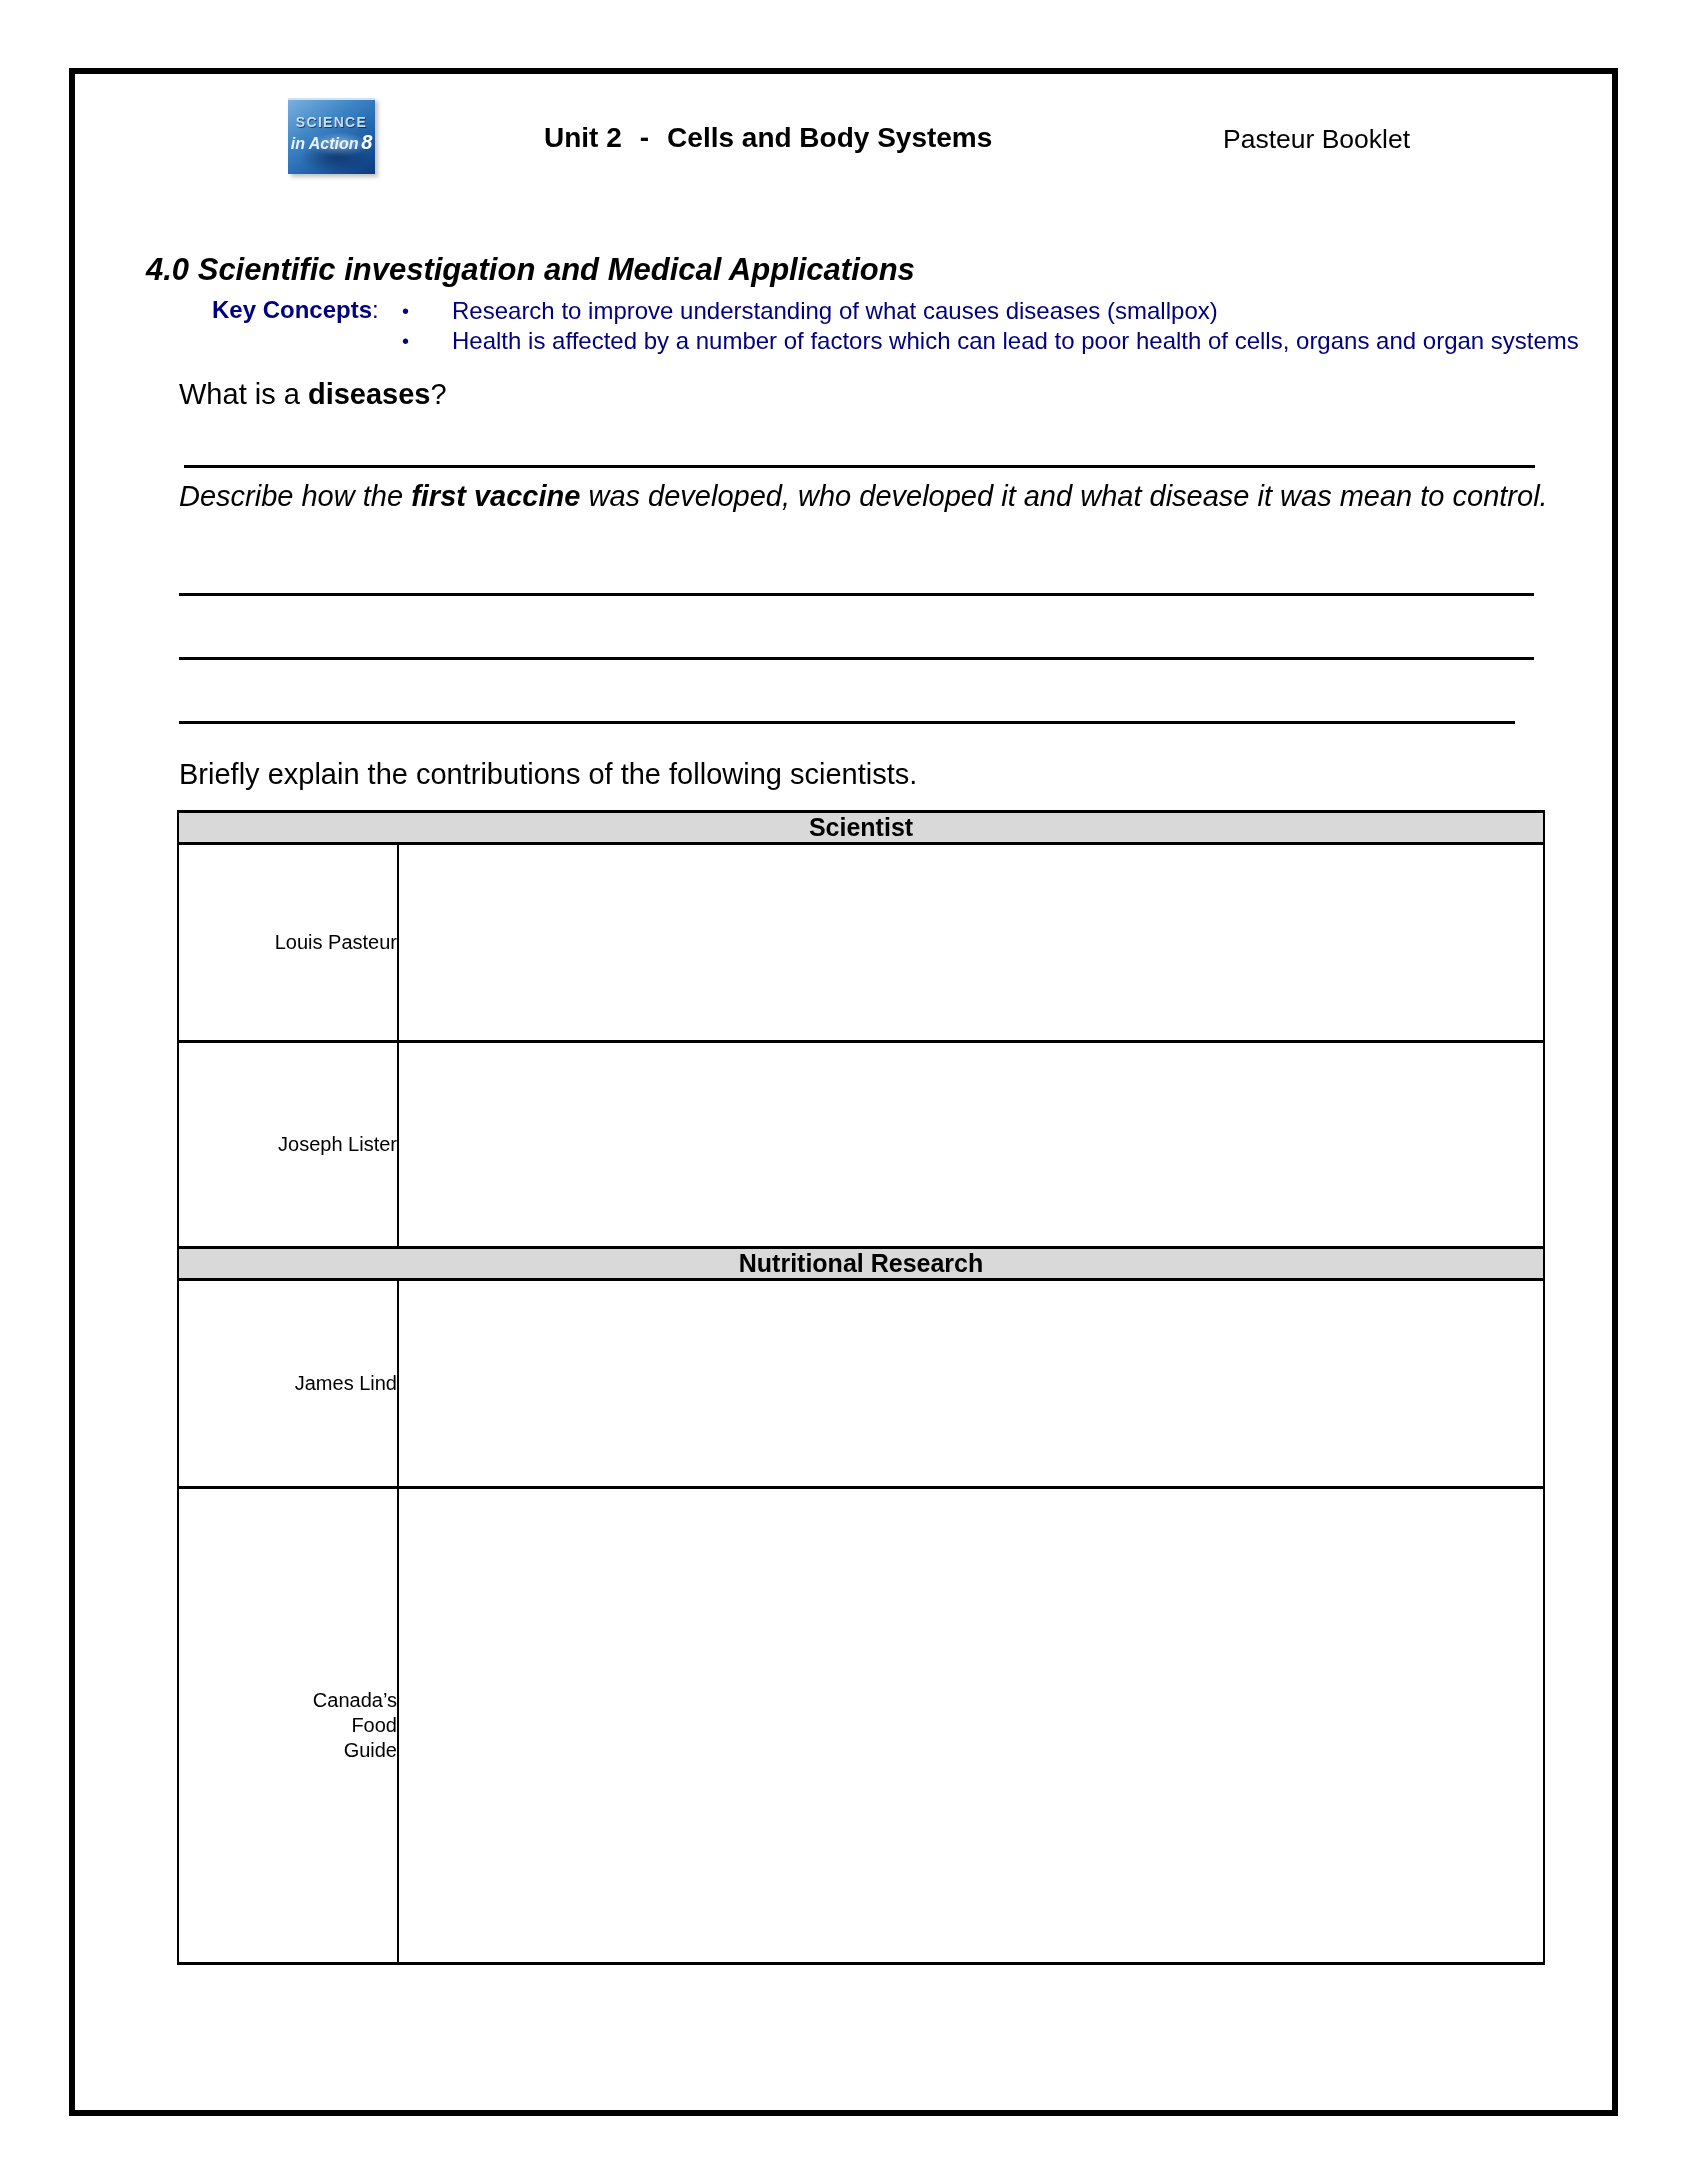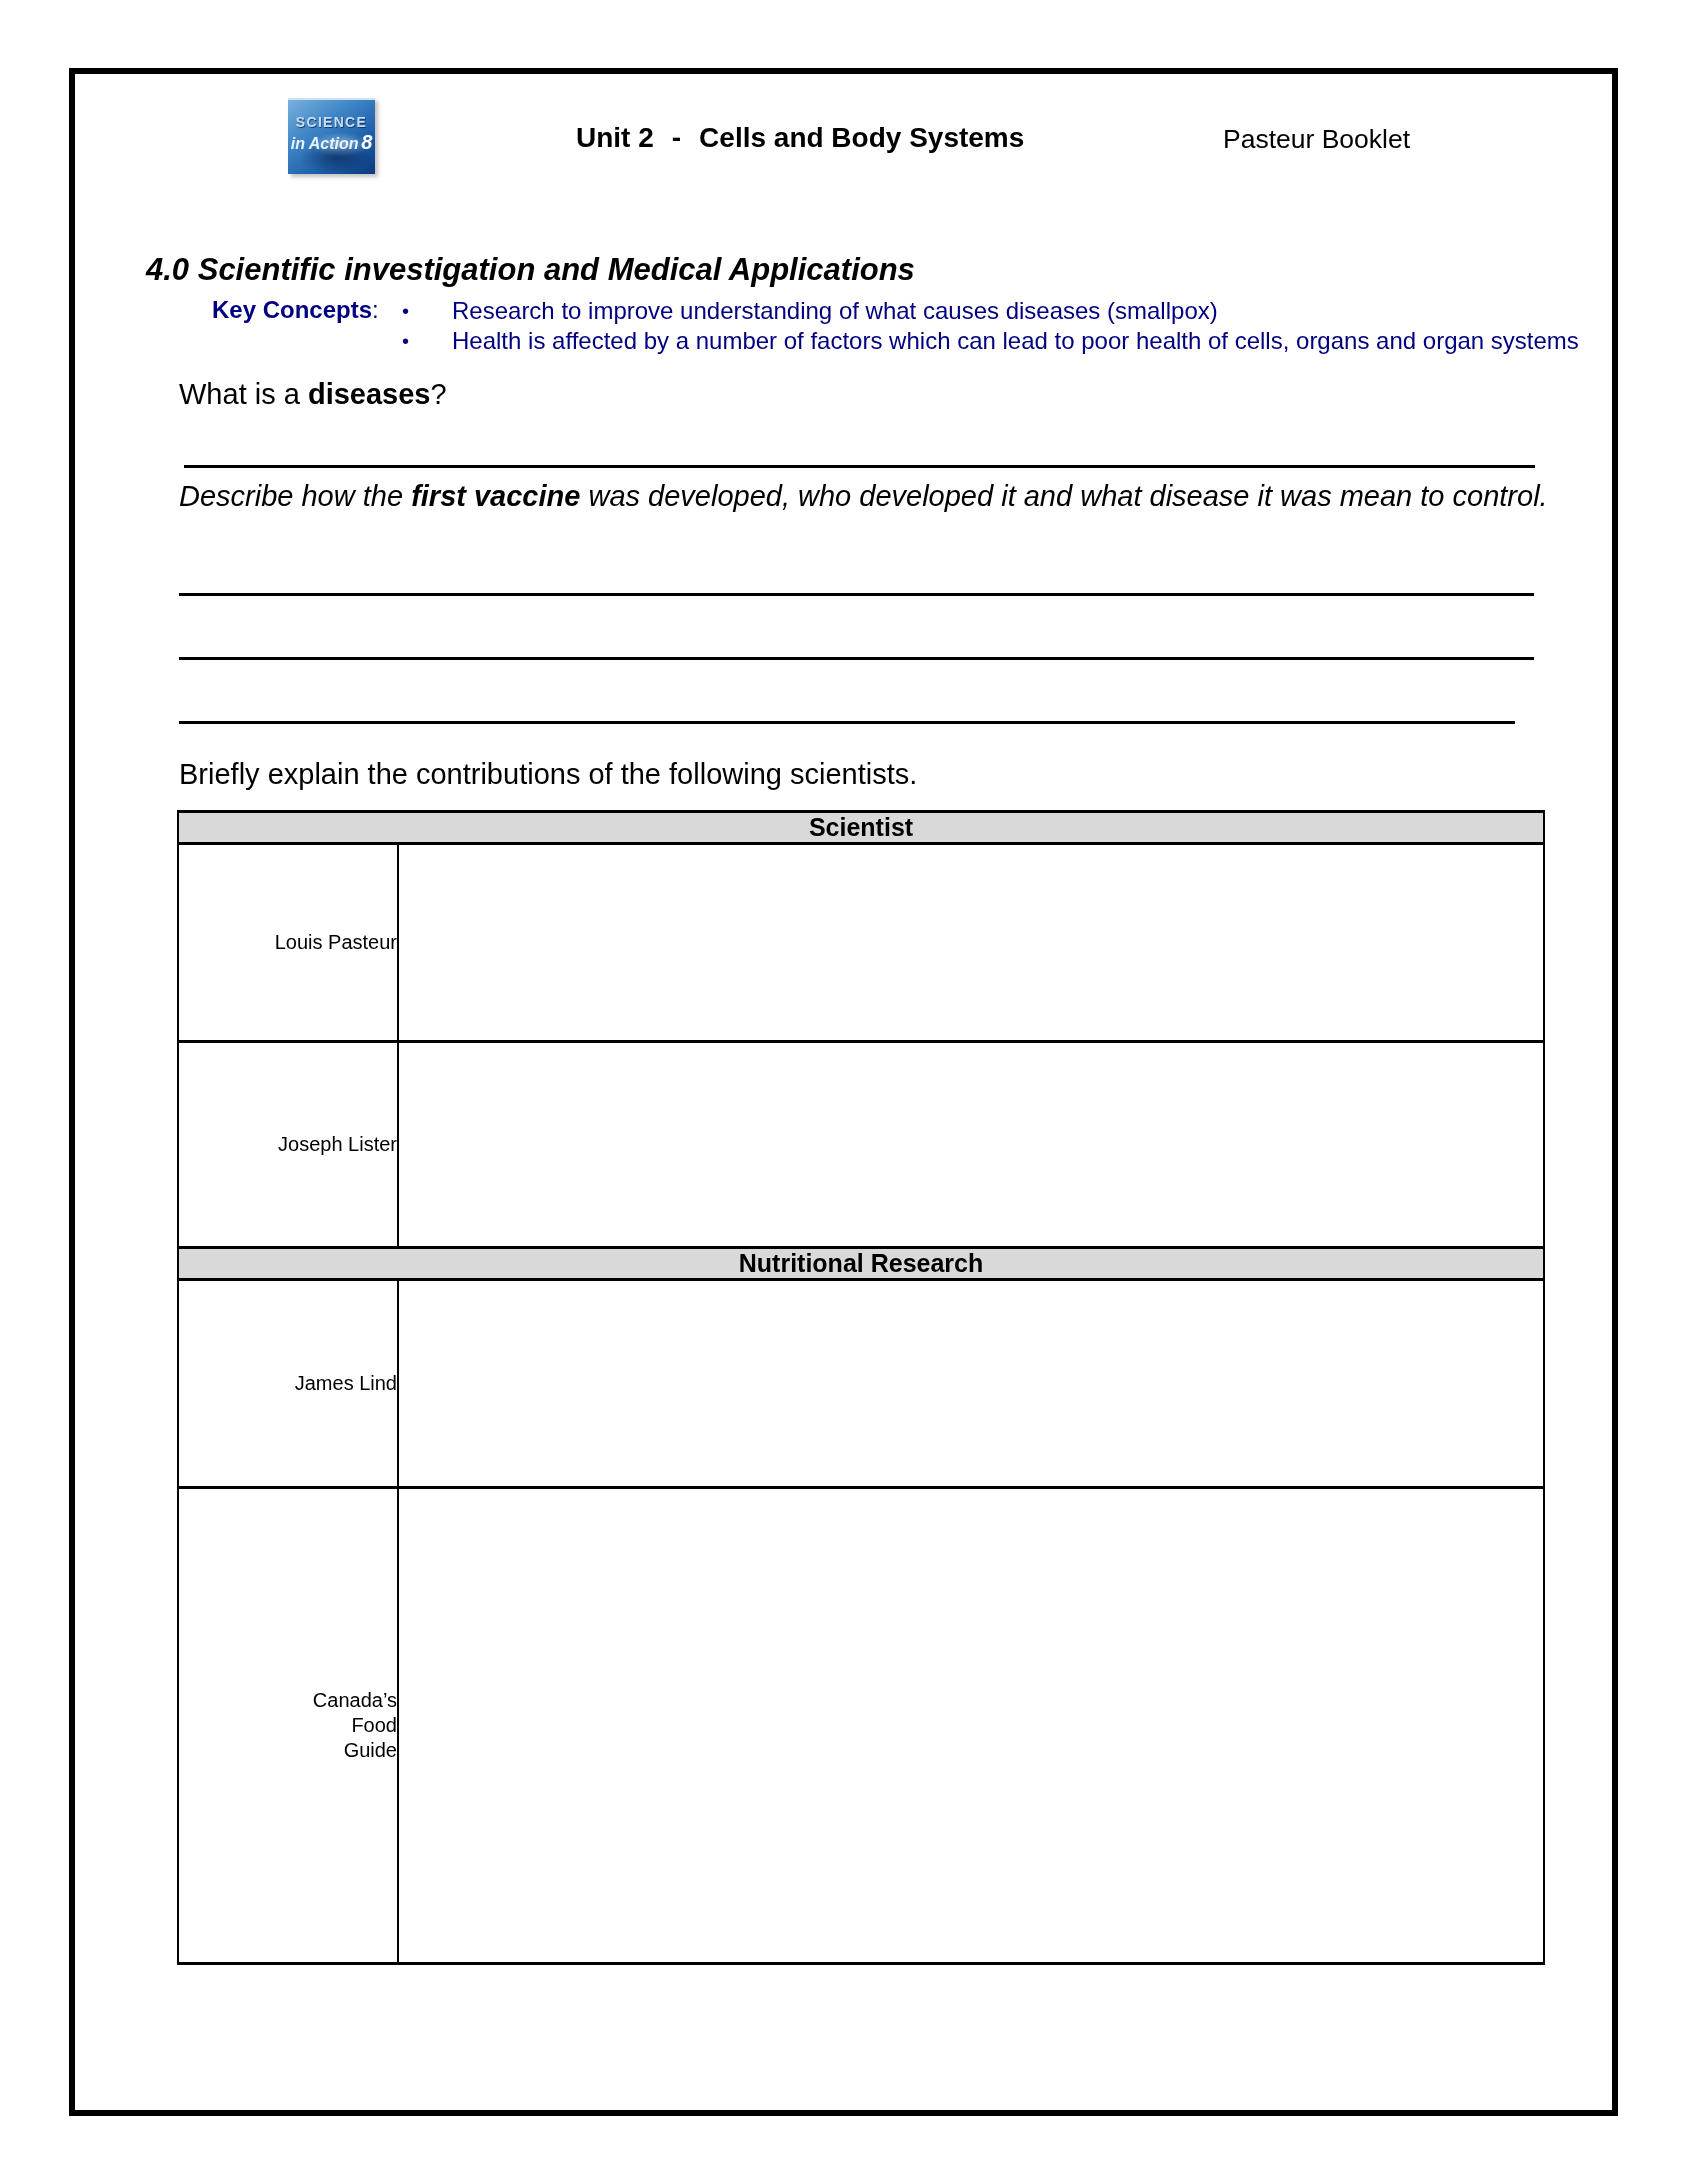--- a/index.html
+++ b/index.html
@@ -29,21 +29,21 @@
     margin-top:14px; font-size:14px; font-weight:bold; letter-spacing:1.3px;
     color:rgba(215,232,250,0.92); text-shadow:0.7px 0.7px 0.7px rgba(0,40,90,0.8);
   }
   .logo-line2 { margin-top:1.3px; display:flex; align-items:baseline; justify-content:center; gap:2.6px; }
   .logo-word2 { font-size:16px; font-weight:bold; font-style:italic; color:#e8f3ff; }
   .logo-word3 { font-size:20px; font-weight:bold; font-style:italic; color:#ffffff; }
 
   .title-row {
     position:absolute; left:544px; top:122px;
     display:flex; align-items:baseline;
-    font-size:28px; font-weight:bold; color:#000;margin-left:32px;
+    font-size:28px; font-weight:bold; color:#000;
   }
   .title-sep { margin:0 18px; }
   .booklet-label {
     position:absolute; left:1223px; top:124px;
     font-size:26.5px; font-weight:normal; color:#000;
   }
 
   
   .section-heading {
     position:absolute; left:146px; top:252px;

